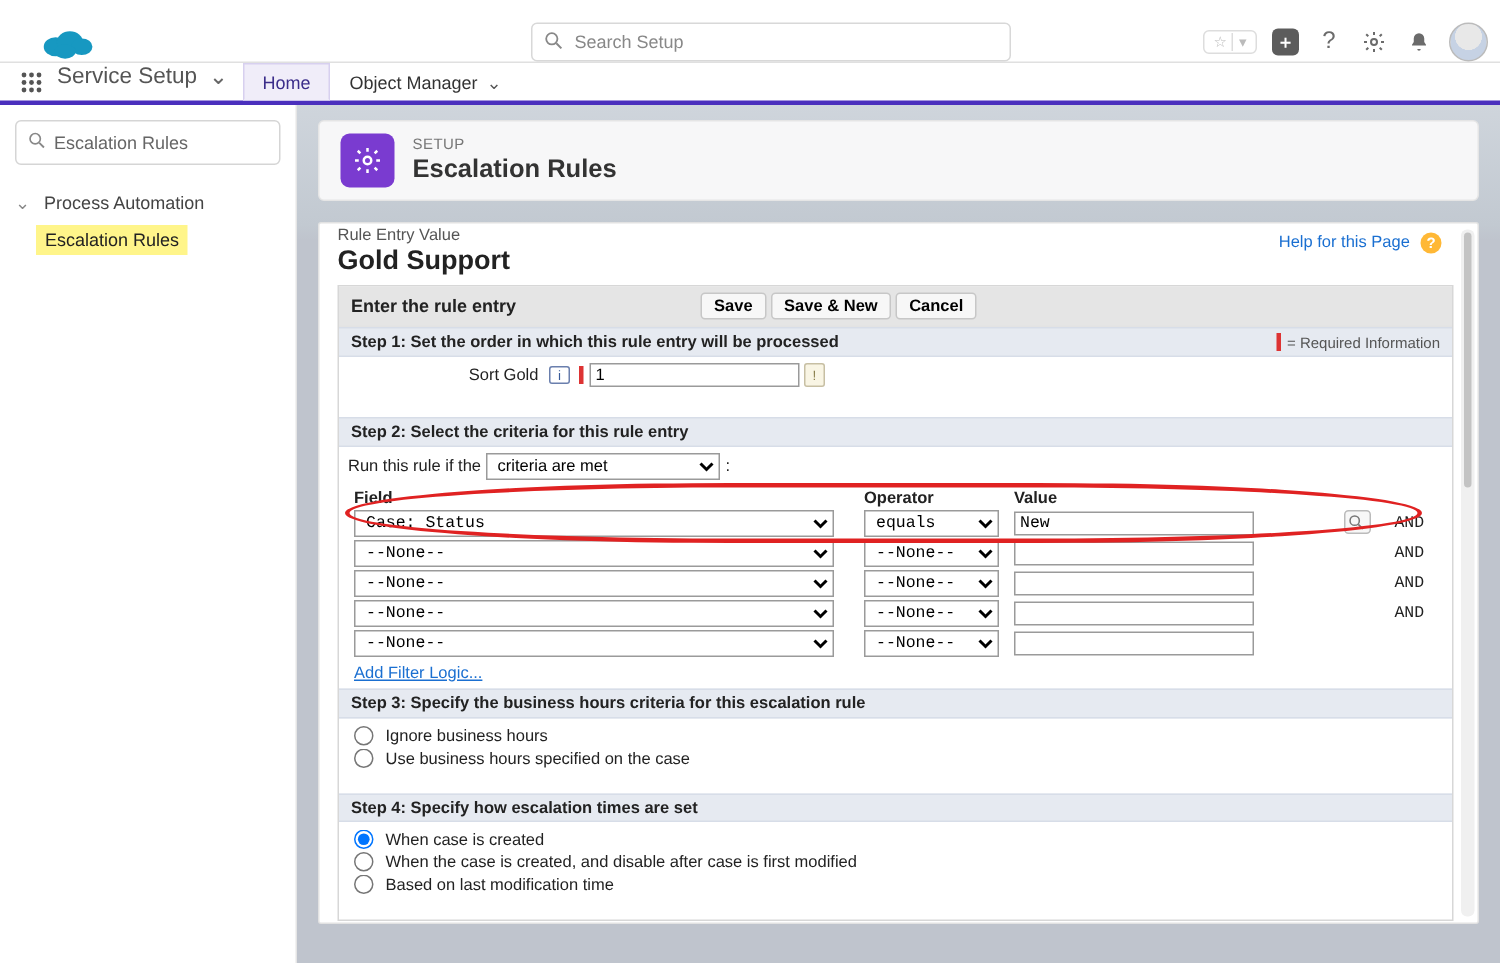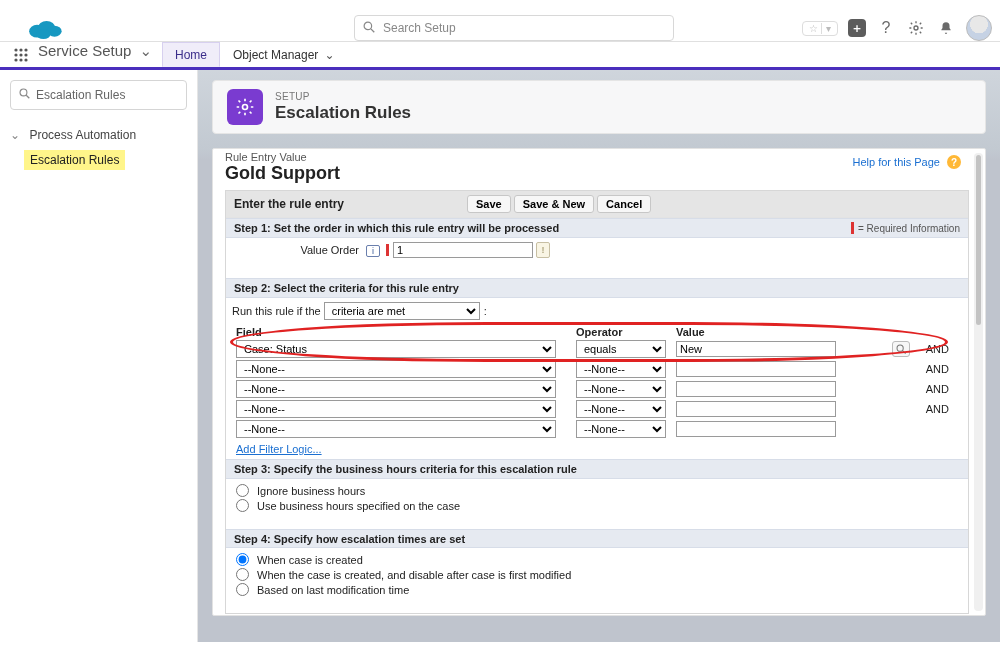--- a/index.html
+++ b/index.html
@@ -233,21 +233,21 @@
     border-radius: 50% / 70%;
     pointer-events:none;
   }
 
   table.crit {
     width: 100%;
     border-collapse: collapse;
     font-size:11px;
   }
   table.crit th { text-align:left; font-weight:bold; padding: 2px 4px 1px 4px; }
-  table.crit td { padding: 1px 4px; vertical-align:middle; }
+  table.crit td { padding: 1px 4px; vertical-align:middle;font-family:Liberation Mono, monospace; }
   .fieldsel { width: 320px; }
   .opsel { width: 90px; }
   .valtxt { width: 160px; }
   .lookup {
     display:inline-flex; width:18px; height:16px;
     border:1px solid #bbb; border-radius:3px;
     align-items:center; justify-content:center;
     background:#f7f7f7;
     font-size:10px; cursor:pointer;
   }
@@ -398,21 +398,21 @@
 
           
           <div class="stepbar">
             <span class="num">Step 1: Set the order in which this rule entry will be processed</span>
             <span class="reqinfo">
               <span class="redbar"></span><span>= Required Information</span>
             </span>
           </div>
           <div class="row">
             <span class="lbl">
-              <span>Value Order</span>
+              <span>Sort Gold</span>
               <span class="infoi">i</span>
             </span>
             <span class="redbar"></span>
             <input class="txt sm" value="1" style="">
             <span style="margin-left:3px;border:1px solid #c7bfa3;background:#f9f5e4;width:14px;height:16px;display:inline-flex;align-items:center;justify-content:center;border-radius:2px;font-size:9px;color:#8a7f4d">!</span>
           </div>
 
           <div style="height:16px"></div>
 
           

